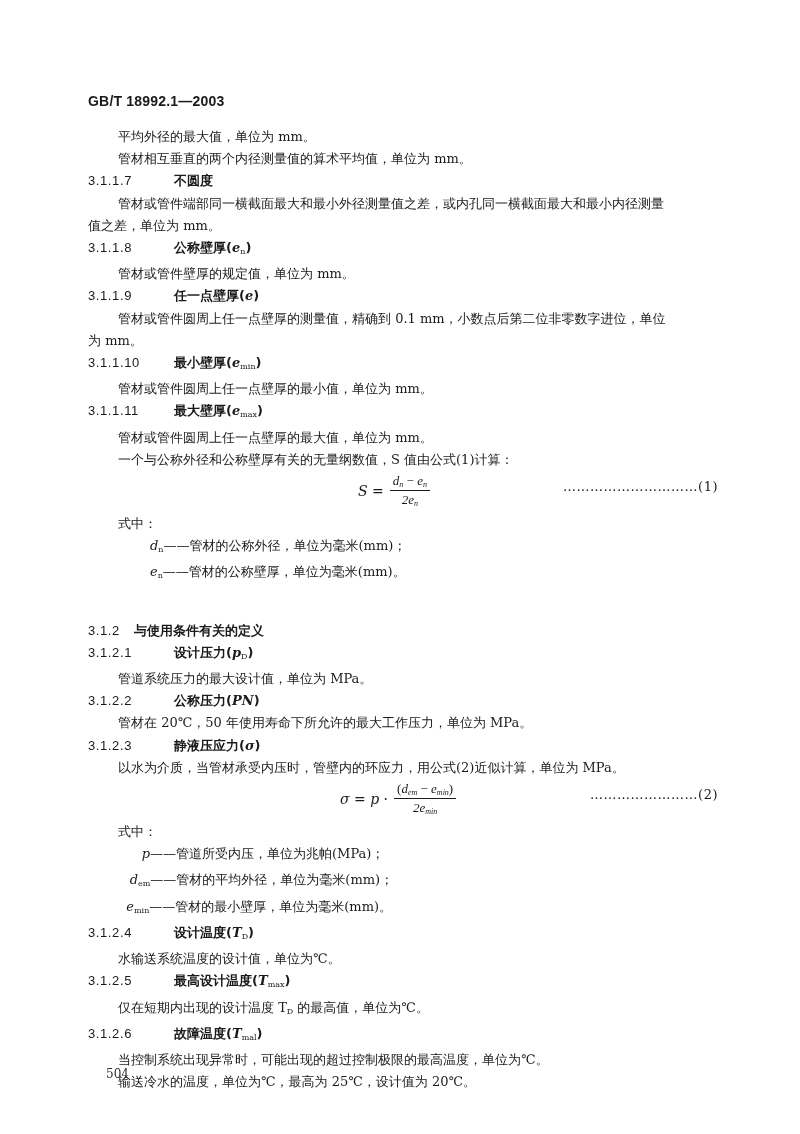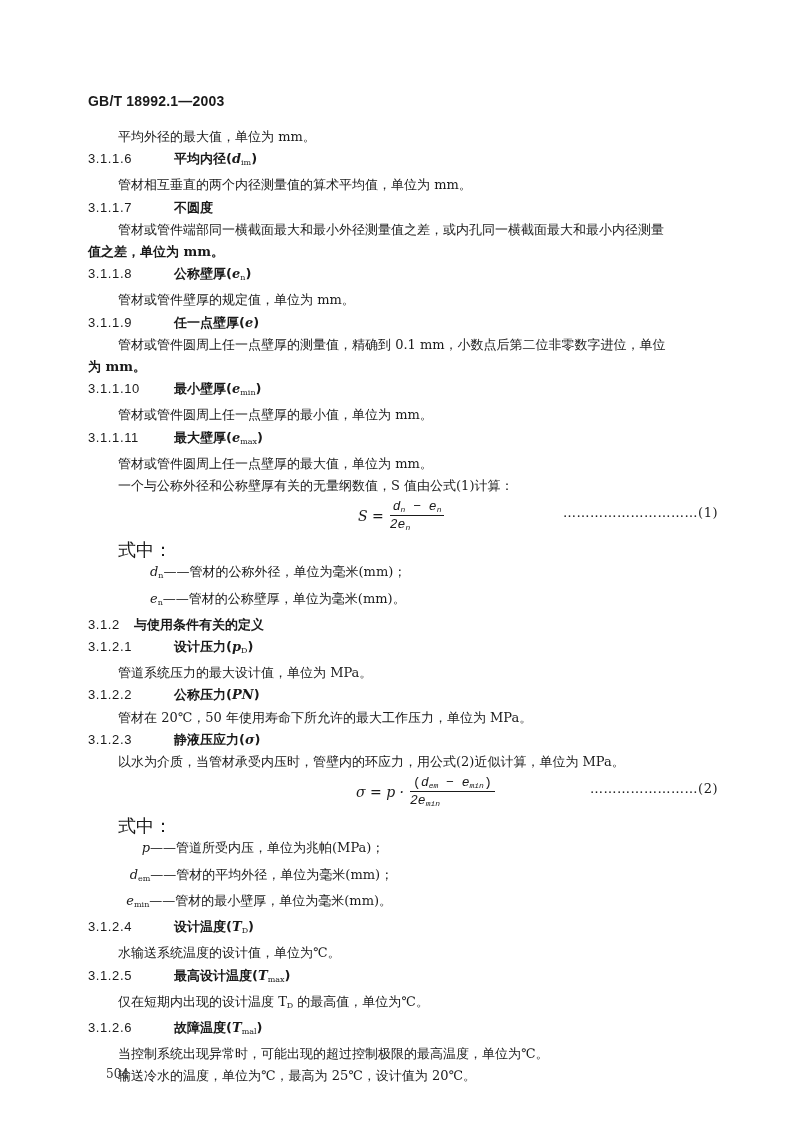--- a/index.html
+++ b/index.html
@@ -9,59 +9,56 @@
     color: #1a1a1a;
   }
   .page-header {
     position: absolute; left: 88px; top: 93px;
     font-family: "Liberation Sans", "DejaVu Sans", sans-serif;
     font-weight: bold; font-size: 14px; letter-spacing: 0.2px;
   }
   .content { position: absolute; left: 88px; top: 126px; width: 640px; }
   .line { font-size: 13px; line-height: 22.2px; white-space: nowrap; }
   .para { padding-left: 30px; }
-  .para-cont { padding-left: 0; font-weight: bold; }
+  .para-cont { padding-left: 0; }
   .heading { font-size: 13px; line-height: 22.2px; white-space: nowrap; }
   .heading .num {
     font-family: "Liberation Sans", "DejaVu Sans", sans-serif;
     display: inline-block; min-width: 86px; letter-spacing: 0.6px;
   }
-  .heading .num.short { min-width: 0; margin-right: 14px; }
+  .heading .num.short { min-width: 0; margin-right: 14px; margin-top: 32px; }
   .heading .title { font-weight: bold; font-family: "DejaVu Sans", sans-serif; }
   .heading .sym { font-style: italic; font-weight: bold; font-family: "DejaVu Serif", serif; }
   sub { font-size: 8px; vertical-align: -2px; }
   .formula {
     position: relative; height: 42px; font-size: 14px;
   }
   .formula .expr { position: absolute; top: 2px; display: flex; align-items: center; }
-  .formula .frac { display: inline-flex; flex-direction: column; align-items: flex-start; margin-left: 6px; font-style: italic; font-family: Liberation Mono, monospace; font-size: 13px; }
+  .formula .frac { display: inline-flex; flex-direction: column; align-items: center; margin-left: 6px; font-style: italic; font-family: Liberation Serif, serif; font-size: 13px; }
   .formula .frac .top { border-bottom: 1px solid #1a1a1a; padding: 0 3px 1px; }
   .formula .frac .bot { padding-top: 1px; }
   .formula .lhs { font-style: italic; font-family: "DejaVu Serif", serif; }
   .formula .eqno { position: absolute; right: 10px; top: 8px; font-size: 13px; letter-spacing: 0.5px; white-space: nowrap; }
-  .where { padding-left: 30px; font-size: 18px; line-height: 22.2px; }
+  .where { padding-left: 30px; font-size: 13px; line-height: 22.2px; }
   .var { font-size: 13px; line-height: 22.2px; white-space: nowrap; margin-left: 32px; }
   .var .v { font-style: italic; display: inline-block; text-align: right; }
   .footer-page {
     position: absolute; left: 106px; top: 1067px; font-size: 12px;
     font-family: "DejaVu Serif", serif; color: #333;
   }
 </style>
 </head>
 <body>
 
 <div class="page-header">GB/T 18992.1—2003</div>
 
 <div class="content">
 
   <div class="line para">平均外径的最大值，单位为 mm。</div>
 
-  <div class="heading">
-    <span class="num">3.1.1.6</span><span class="title">平均内径(</span><span class="sym">d</span><sub>im</sub><span class="title">)</span>
-  </div>
   <div class="line para">管材相互垂直的两个内径测量值的算术平均值，单位为 mm。</div>
 
   <div class="heading">
     <span class="num">3.1.1.7</span><span class="title">不圆度</span>
   </div>
   <div class="line para">管材或管件端部同一横截面最大和最小外径测量值之差，或内孔同一横截面最大和最小内径测量</div>
   <div class="line para-cont">值之差，单位为 mm。</div>
 
   <div class="heading">
     <span class="num">3.1.1.8</span><span class="title">公称壁厚(</span><span class="sym">e</span><sub>n</sub><span class="title">)</span>
@@ -114,21 +111,21 @@
     <span class="num">3.1.2.2</span><span class="title">公称压力(</span><span class="sym">PN</span><span class="title">)</span>
   </div>
   <div class="line para">管材在 20℃，50 年使用寿命下所允许的最大工作压力，单位为 MPa。</div>
 
   <div class="heading">
     <span class="num">3.1.2.3</span><span class="title">静液压应力(</span><span class="sym">σ</span><span class="title">)</span>
   </div>
   <div class="line para">以水为介质，当管材承受内压时，管壁内的环应力，用公式(2)近似计算，单位为 MPa。</div>
 
   <div class="formula">
-    <div class="expr" style="left: 252px; margin-left: 16px;">
+    <div class="expr" style="left: 252px;">
       <span class="lhs">σ = p ·</span>
       <span class="frac">
         <span class="top"><span style="font-style:normal">(</span><span>d</span><sub>em</sub><span style="font-style:normal"> − </span><span>e</span><sub>min</sub><span style="font-style:normal">)</span></span>
         <span class="bot"><span>2e</span><sub>min</sub></span>
       </span>
     </div>
     <div class="eqno">……………………(2)</div>
   </div>
 
   <div class="where">式中：</div>

